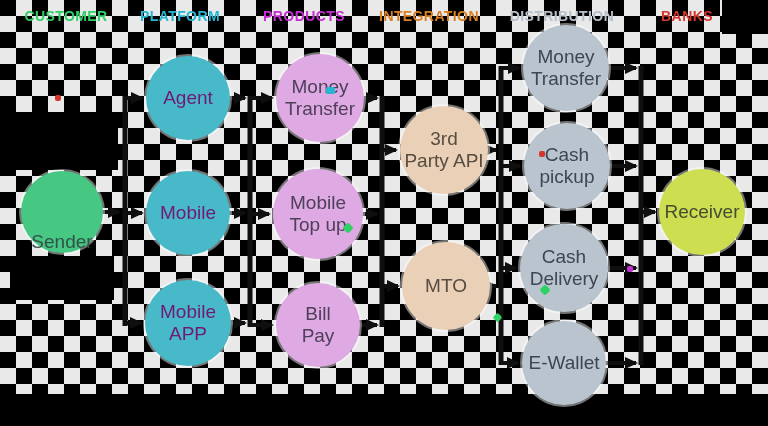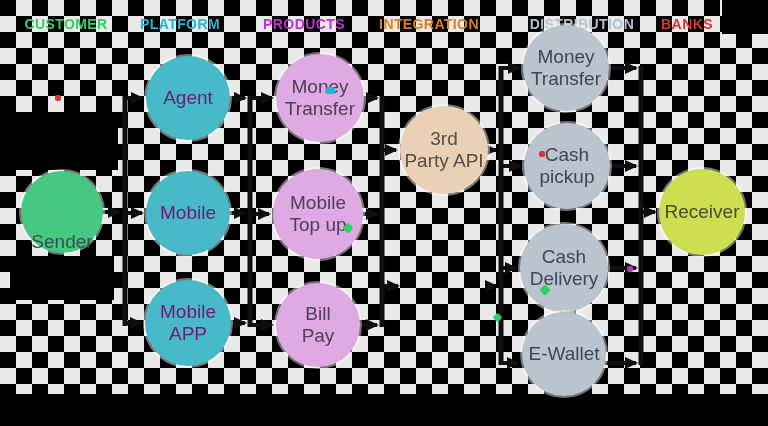--- a/index.html
+++ b/index.html
@@ -12,28 +12,28 @@
       linear-gradient(45deg,#e9e9e9 25%,transparent 25%,transparent 75%,#e9e9e9 75%,#e9e9e9);
     background-size:32px 32px;
     background-position:0 0,16px 16px;
   }
   .patch{position:absolute;background:#000;}
   .p-bottom{left:0;top:394px;width:768px;height:32px;}
   .p-left{left:0;top:112px;width:118px;height:58px;}
   .p-topright{left:722px;top:0;width:46px;height:34px;}
   .p-belowsender{left:10px;top:256px;width:104px;height:44px;}
   .hdr{
-    position:absolute;top:16px;width:120px;height:17px;line-height:17px;
+    position:absolute;top:8px;width:120px;height:17px;line-height:17px;
     text-align:center;font-weight:700;font-size:14px;letter-spacing:.4px;
   }
   .h0{left:6px;color:#2fd066;}
   .h1{left:120px;color:#25b6d2;}
   .h2{left:244px;color:#c32fd2;}
   .h3{left:369px;color:#dd7f1f;}
-  .h4{left:502px;color:#b7c0ca;margin-left:20px;}
+  .h4{left:502px;color:#b7c0ca;}
   .h5{left:627px;color:#d8352b;}
   .connectors{position:absolute;left:0;top:0;width:768px;height:426px;}
   .node{
     position:absolute;border-radius:50%;
     display:flex;flex-direction:column;align-items:center;justify-content:center;
     text-align:center;font-size:19px;line-height:1.16;
     box-shadow:0 0 0 2px rgba(255,255,255,.45);
   }
   .node span{display:block;}
   .g-customer{background:#46c883;color:#335149;justify-content:flex-end;}
@@ -47,21 +47,21 @@
   .n2{left:146px;top:171px;width:84px;height:84px;}
   .n3{left:145px;top:280px;width:86px;height:86px;}
   .n4{left:276px;top:54px;width:88px;height:88px;}
   .n5{left:273px;top:169px;width:90px;height:90px;}
   .n6{left:276px;top:283px;width:84px;height:84px;}
   .n7{left:400px;top:106px;width:88px;height:88px;}
   .n8{left:402px;top:242px;width:88px;height:88px;}
   .n9{left:523px;top:25px;width:86px;height:86px;}
   .n10{left:524px;top:123px;width:86px;height:86px;}
   .n11{left:520px;top:224px;width:88px;height:88px;}
-  .n12{left:522px;top:312px;width:84px;height:84px;}
+  .n12{left:522px;top:321px;width:84px;height:84px;}
   .n13{left:659px;top:169px;width:86px;height:86px;}
   .speck{position:absolute;border-radius:2px;}
 </style>
 </head>
 <body>
 
 <div class="stage">
 
   <div class="patch p-bottom"></div>
   <div class="patch p-left"></div>
@@ -140,20 +140,23 @@
     <span>Top up</span>
   </div>
   <div class="node n6 g-products">
     <span>Bill</span>
     <span>Pay</span>
   </div>
   <div class="node n7 g-integration">
     <span>3rd</span>
     <span>Party API</span>
   </div>
+  <div class="node n8 g-integration">
+    <span>MTO</span>
+  </div>
   <div class="node n9 g-distribution">
     <span>Money</span>
     <span>Transfer</span>
   </div>
   <div class="node n10 g-distribution">
     <span>Cash</span>
     <span>pickup</span>
   </div>
   <div class="node n11 g-distribution">
     <span>Cash</span>

